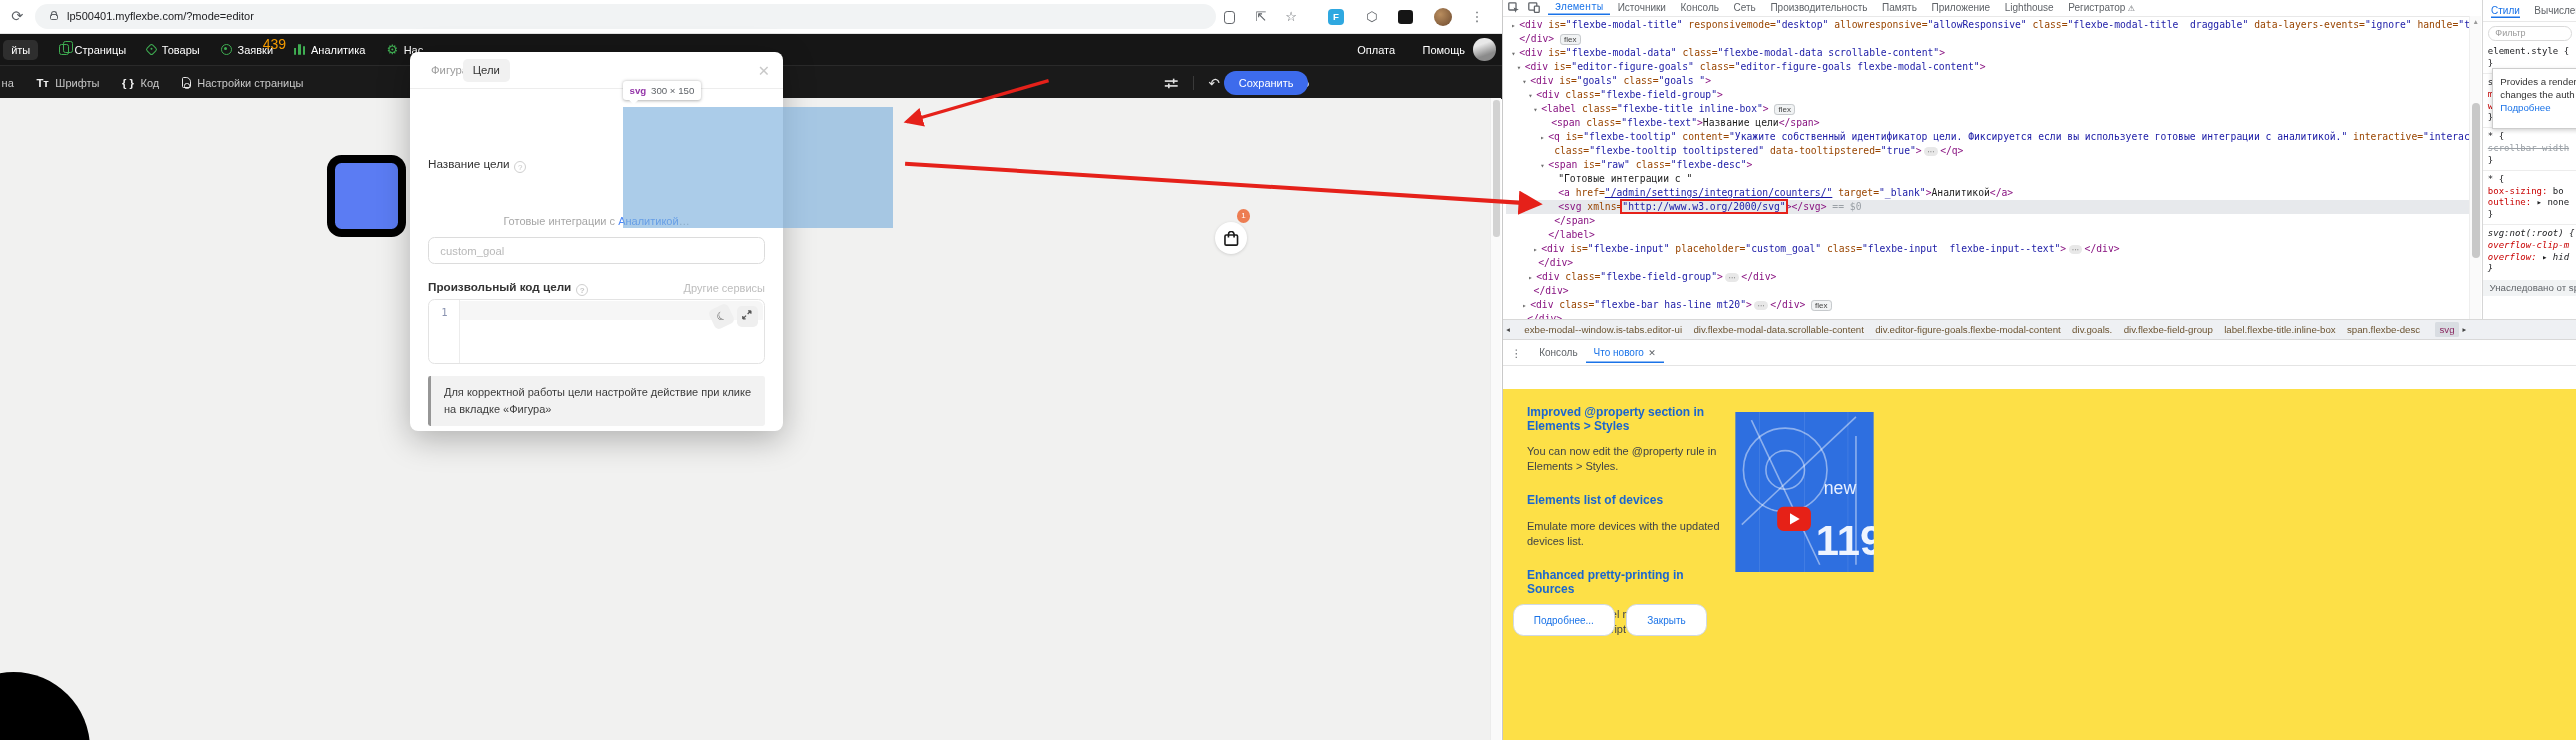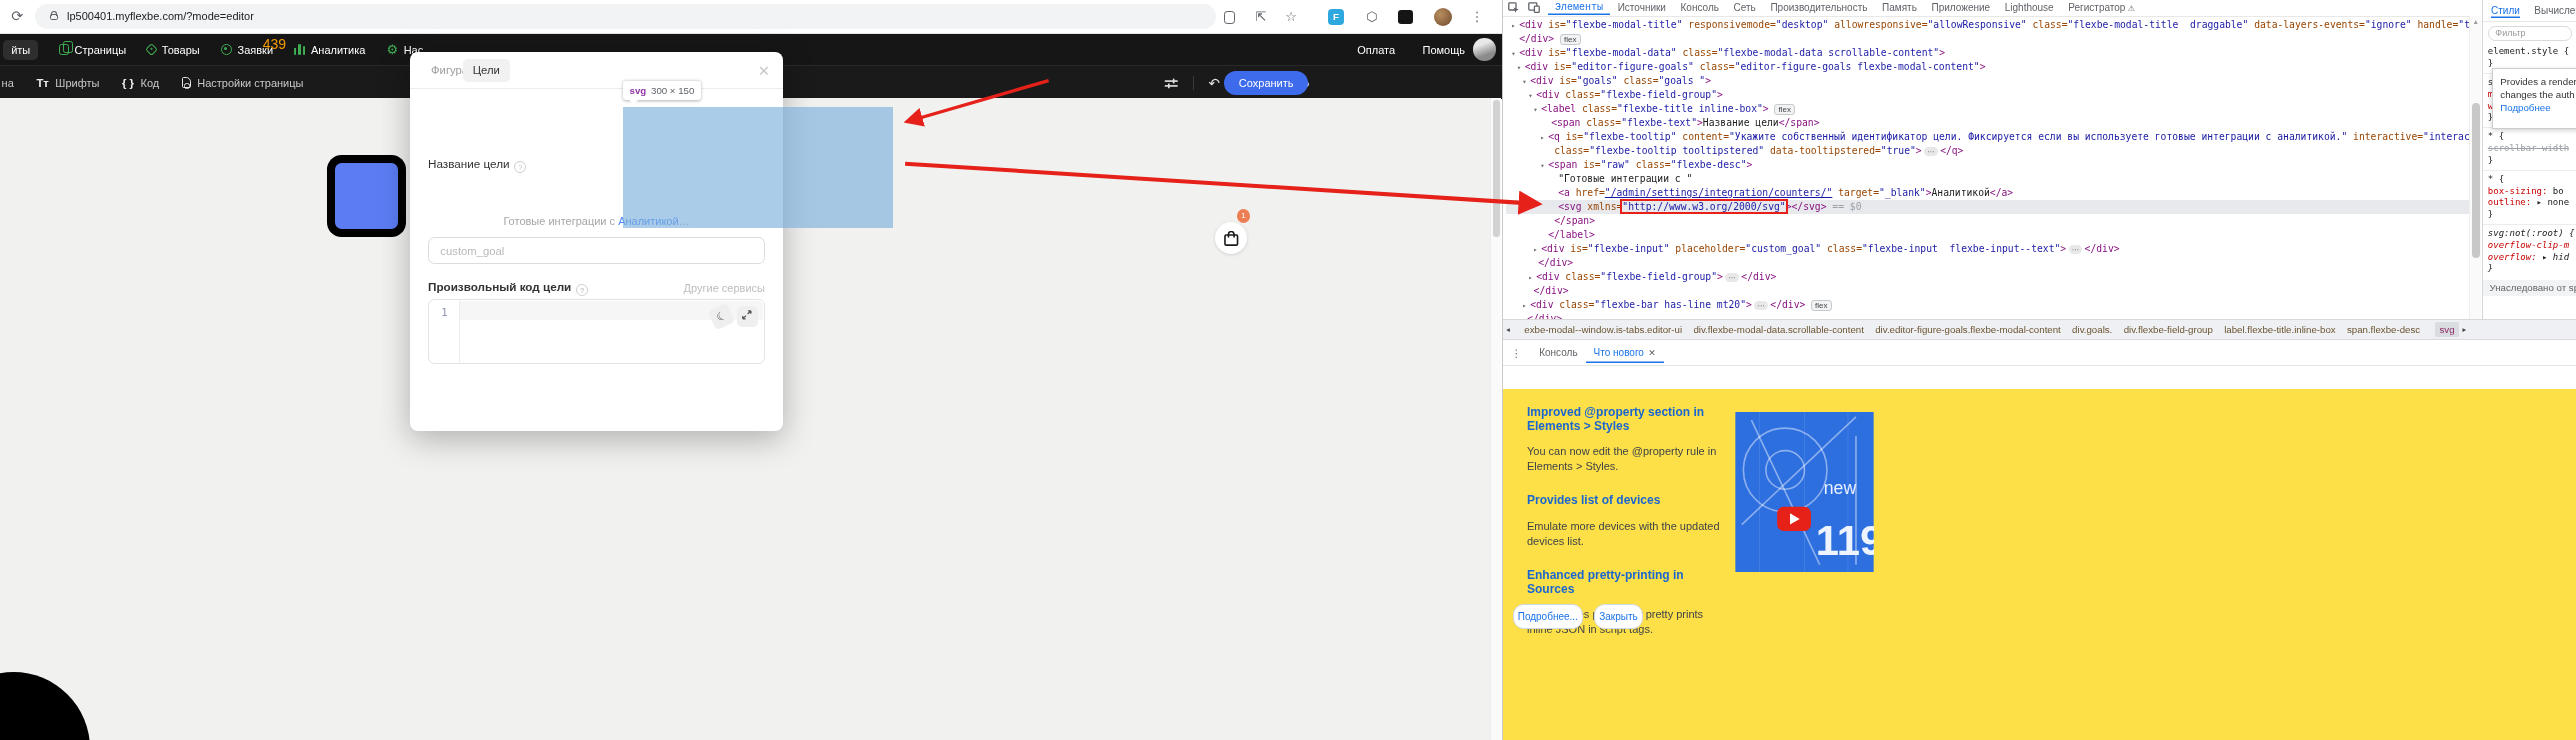--- a/index.html
+++ b/index.html
@@ -136,21 +136,21 @@
   .drw-tab.active { color:#1a73e8; box-shadow:inset 0 -1.6px 0 #1a73e8; }
   .drw-close { margin-left:1.6px; color:#5f6368; font-size:9px; }
 
   #dt-highlights { position:absolute; left:0; top:366px; width:1074px; height:22.6px; background:#fcfcfc; border-bottom:0.8px solid #e8e8e8; font-size:10.5px; color:#474747; line-height:22.6px; padding-left:13px; }
 
   #dt-whatsnew { position:absolute; left:0; top:389px; width:1074px; height:352px; background:#fde047; }
   .wn-sections { position:absolute; left:24px; top:16px; width:202px; }
   .wn-title { color:#1a66d0; font-weight:bold; font-size:12px; margin-bottom:11.3px; }
   .wn-body { color:#3f4349; font-size:11px; margin-bottom:19.4px; line-height:1.35; }
   .wn-buttons { position:absolute; left:9.7px; top:215px; display:flex; gap:11.3px; }
-  .wn-btn { height:25px; border:0.8px solid #cfd8e6; border-radius:10.5px; background:#fff; color:#1a73e8; font-size:10px; font-family:inherit; padding:0 4px; }
+  .wn-btn { height:32px; border:0.8px solid #cfd8e6; border-radius:10.5px; background:#fff; color:#1a73e8; font-size:10px; font-family:inherit; padding:0 20px; }
   #wn-thumb { position:absolute; left:232px; top:23.4px; }
 
   
   #anno { position:absolute; left:0; top:0; width:2576px; height:740px; z-index:60; pointer-events:none; }
 </style>
 </head>
 <body>
 
 <div id="screen">
 
@@ -278,20 +278,21 @@
       <span class="ed-btn" id="btn-theme" style="transform:rotate(-25deg);">☾</span>
       <span class="ed-btn" id="btn-expand">
         <svg width="9.7" height="9.7" viewBox="0 0 12 12">
             <g stroke="#555" stroke-width="1.6">
               <path d="M1 11 L5 7 M1 11 V7.5 M1 11 H4.5"></path>
               <path d="M11 1 L7 5 M11 1 V4.5 M11 1 H7.5"></path>
             </g>
           </svg>
       </span>
     </div>
+    <div id="m-note">Для корректной работы цели настройте действие при клике на вкладке «Фигура»</div>
   </div>
 
   <div id="hl-overlay"></div>
   <div id="el-tip">
     <span class="tag">svg</span>
     <span class="dim">300 × 150</span>
   </div>
 
   <div id="devtools">
     <div id="dt-tabbar">
@@ -358,21 +359,21 @@
         <span>Что нового</span>
         <span class="drw-close">✕</span>
       </span>
     </div>
 
 
     <div id="dt-whatsnew">
       <div class="wn-sections" id="wn-sections">
           <div class="wn-title">Improved @property section in Elements &gt; Styles</div>
           <div class="wn-body">You can now edit the @property rule in Elements &gt; Styles.</div>
-          <div class="wn-title">Provides list of devices</div>
+          <div class="wn-title">Elements list of devices</div>
           <div class="wn-body">Emulate more devices with the updated devices list.</div>
           <div class="wn-title">Enhanced pretty-printing in Sources</div>
           <div class="wn-body">The Sources panel now pretty prints inline JSON in script tags.</div>
         </div>
       <div class="wn-buttons">
         <button class="wn-btn">Подробнее...</button>
         <button class="wn-btn">Закрыть</button>
       </div>
       <svg id="wn-thumb" width="139" height="160" viewBox="0 0 172 199">
         <rect width="172" height="199" fill="#2e6fe0"></rect>

